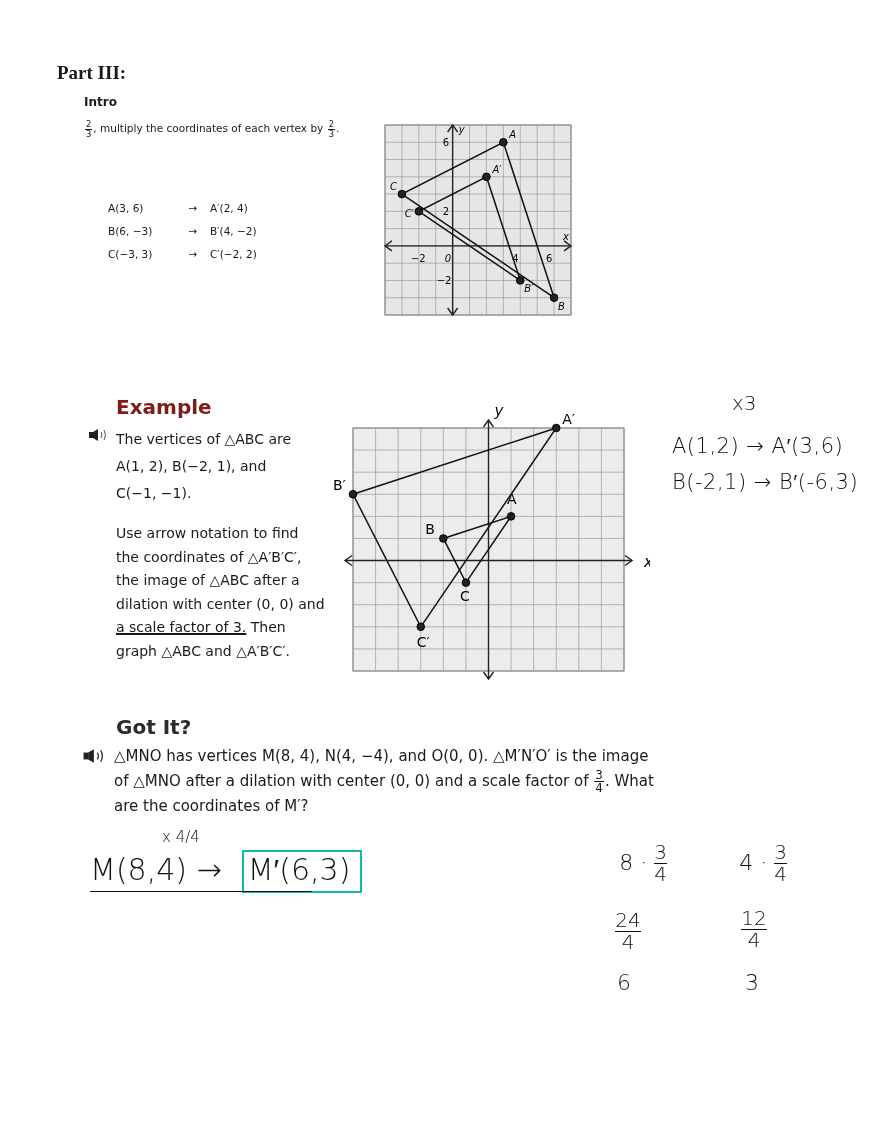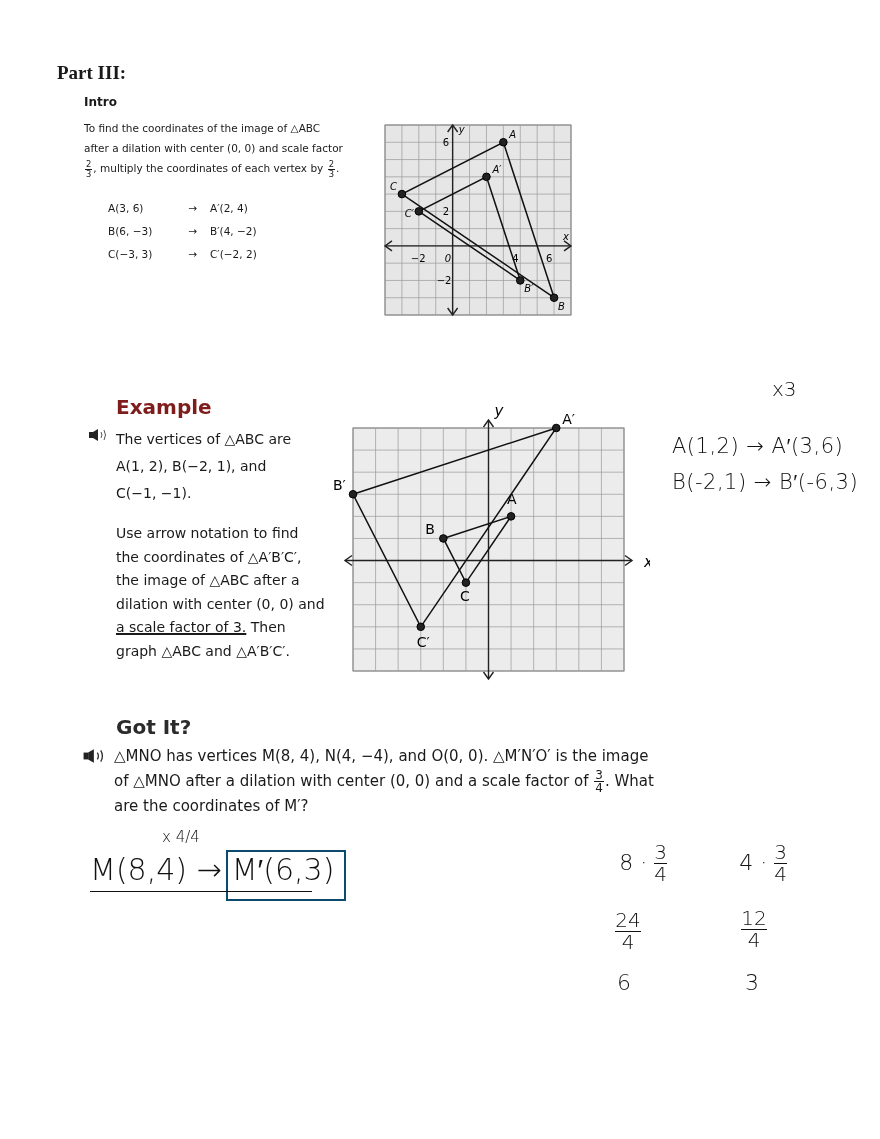--- a/index.html
+++ b/index.html
@@ -15,42 +15,42 @@
   .map-row { height: 23px; line-height: 18px; }
   .map-row .arrow { display: inline-block; width: 34px; text-align: center; }
   .map-row .src { display: inline-block; width: 68px; }
   .ex-head { left: 116px; top: 395px; font-size: 20px; font-weight: bold; font-family: "DejaVu Sans", sans-serif; color: #7f1d1d; }
   .ex-text { left: 116px; top: 426px; width: 210px; font-size: 14px; line-height: 27px; font-family: "DejaVu Sans", sans-serif; }
   .ex-text2 { left: 116px; top: 522px; width: 210px; font-size: 14px; line-height: 23.5px; font-family: "DejaVu Sans", sans-serif; }
   .underline-hand { text-decoration: underline; text-decoration-thickness: 1.5px; }
   .speaker1 { left: 88px; top: 428px; }
   .speaker2 { left: 82px; top: 748px; }
   .hand { font-family: "DejaVu Sans", sans-serif; font-weight: 300; color: #111; }
-  .work-title { left: 732px; top: 377px; font-size: 20px; margin-left: 40px; }
+  .work-title { left: 732px; top: 391px; font-size: 20px; }
   .work-lines { left: 672px; top: 428px; font-size: 21px; line-height: 36px; letter-spacing: 0.5px; }
   .got-head { left: 116px; top: 715px; font-size: 20px; font-weight: bold; font-family: "DejaVu Sans", sans-serif; color: #2b2b2b; }
   .got-text { left: 114px; top: 744px; width: 540px; font-size: 15px; line-height: 25px; font-family: "DejaVu Sans", sans-serif; }
   .ans { left: 90px; top: 850px; font-size: 30px; }
-  .ans-box { display: inline-block; border: 2px solid #0c4a6e; padding: 0 10px 12px 4px; margin-left: 4px; }
+  .ans-box { display: inline-block; border: 2px solid #14b8a6; padding: 0 10px 4px 4px; margin-left: 20px; }
   .ans-mult { left: 162px; top: 828px; font-size: 15px; }
   .ans-line { left: 90px; top: 891px; width: 222px; height: 0; border-top: 1.5px solid #111; }
   .calc { font-size: 22px; text-align: center; }
   .calc .hf { display: inline-block; vertical-align: middle; font-size: 20px; line-height: 1.05; }
   .calc .hf span { display: block; }
   .calc .hf .num { border-bottom: 1.5px solid #111; }
   svg text { font-family: "DejaVu Sans", sans-serif; }
 </style>
 </head>
 <body>
 
 <div class="abs part-title">Part III:</div>
 
 <div class="abs intro-head">Intro</div>
 <div class="abs intro-text">
-  <span>To find the coordinates of the image of △ABC after a dilation with center (0, 0) and scale factor </span><span class="frac"><span class="num">2</span><span>3</span></span><span>, multiply the coordinates of each vertex by </span><span class="frac"><span class="num">2</span><span>3</span></span><span>.</span>
+  <span class="frac"><span class="num">2</span><span>3</span></span><span>, multiply the coordinates of each vertex by </span><span class="frac"><span class="num">2</span><span>3</span></span><span>.</span>
 </div>
 <div class="abs map-list">
   <div class="map-row"><span class="src">A(3, 6)</span><span class="arrow">→</span><span>A′(2, 4)</span></div>
   <div class="map-row"><span class="src">B(6, −3)</span><span class="arrow">→</span><span>B′(4, −2)</span></div>
   <div class="map-row"><span class="src">C(−3, 3)</span><span class="arrow">→</span><span>C′(−2, 2)</span></div>
 </div>
 
 <svg class="abs" id="intro-graph" style="left:381px; top:121px;" width="194" height="198">
     <rect x="4" y="4" width="186" height="190" fill="#e6e6e6" stroke="#777" stroke-width="1"></rect>
     <line x1="4" y1="4" x2="4" y2="194" stroke="#999" stroke-width="0.7"></line>

